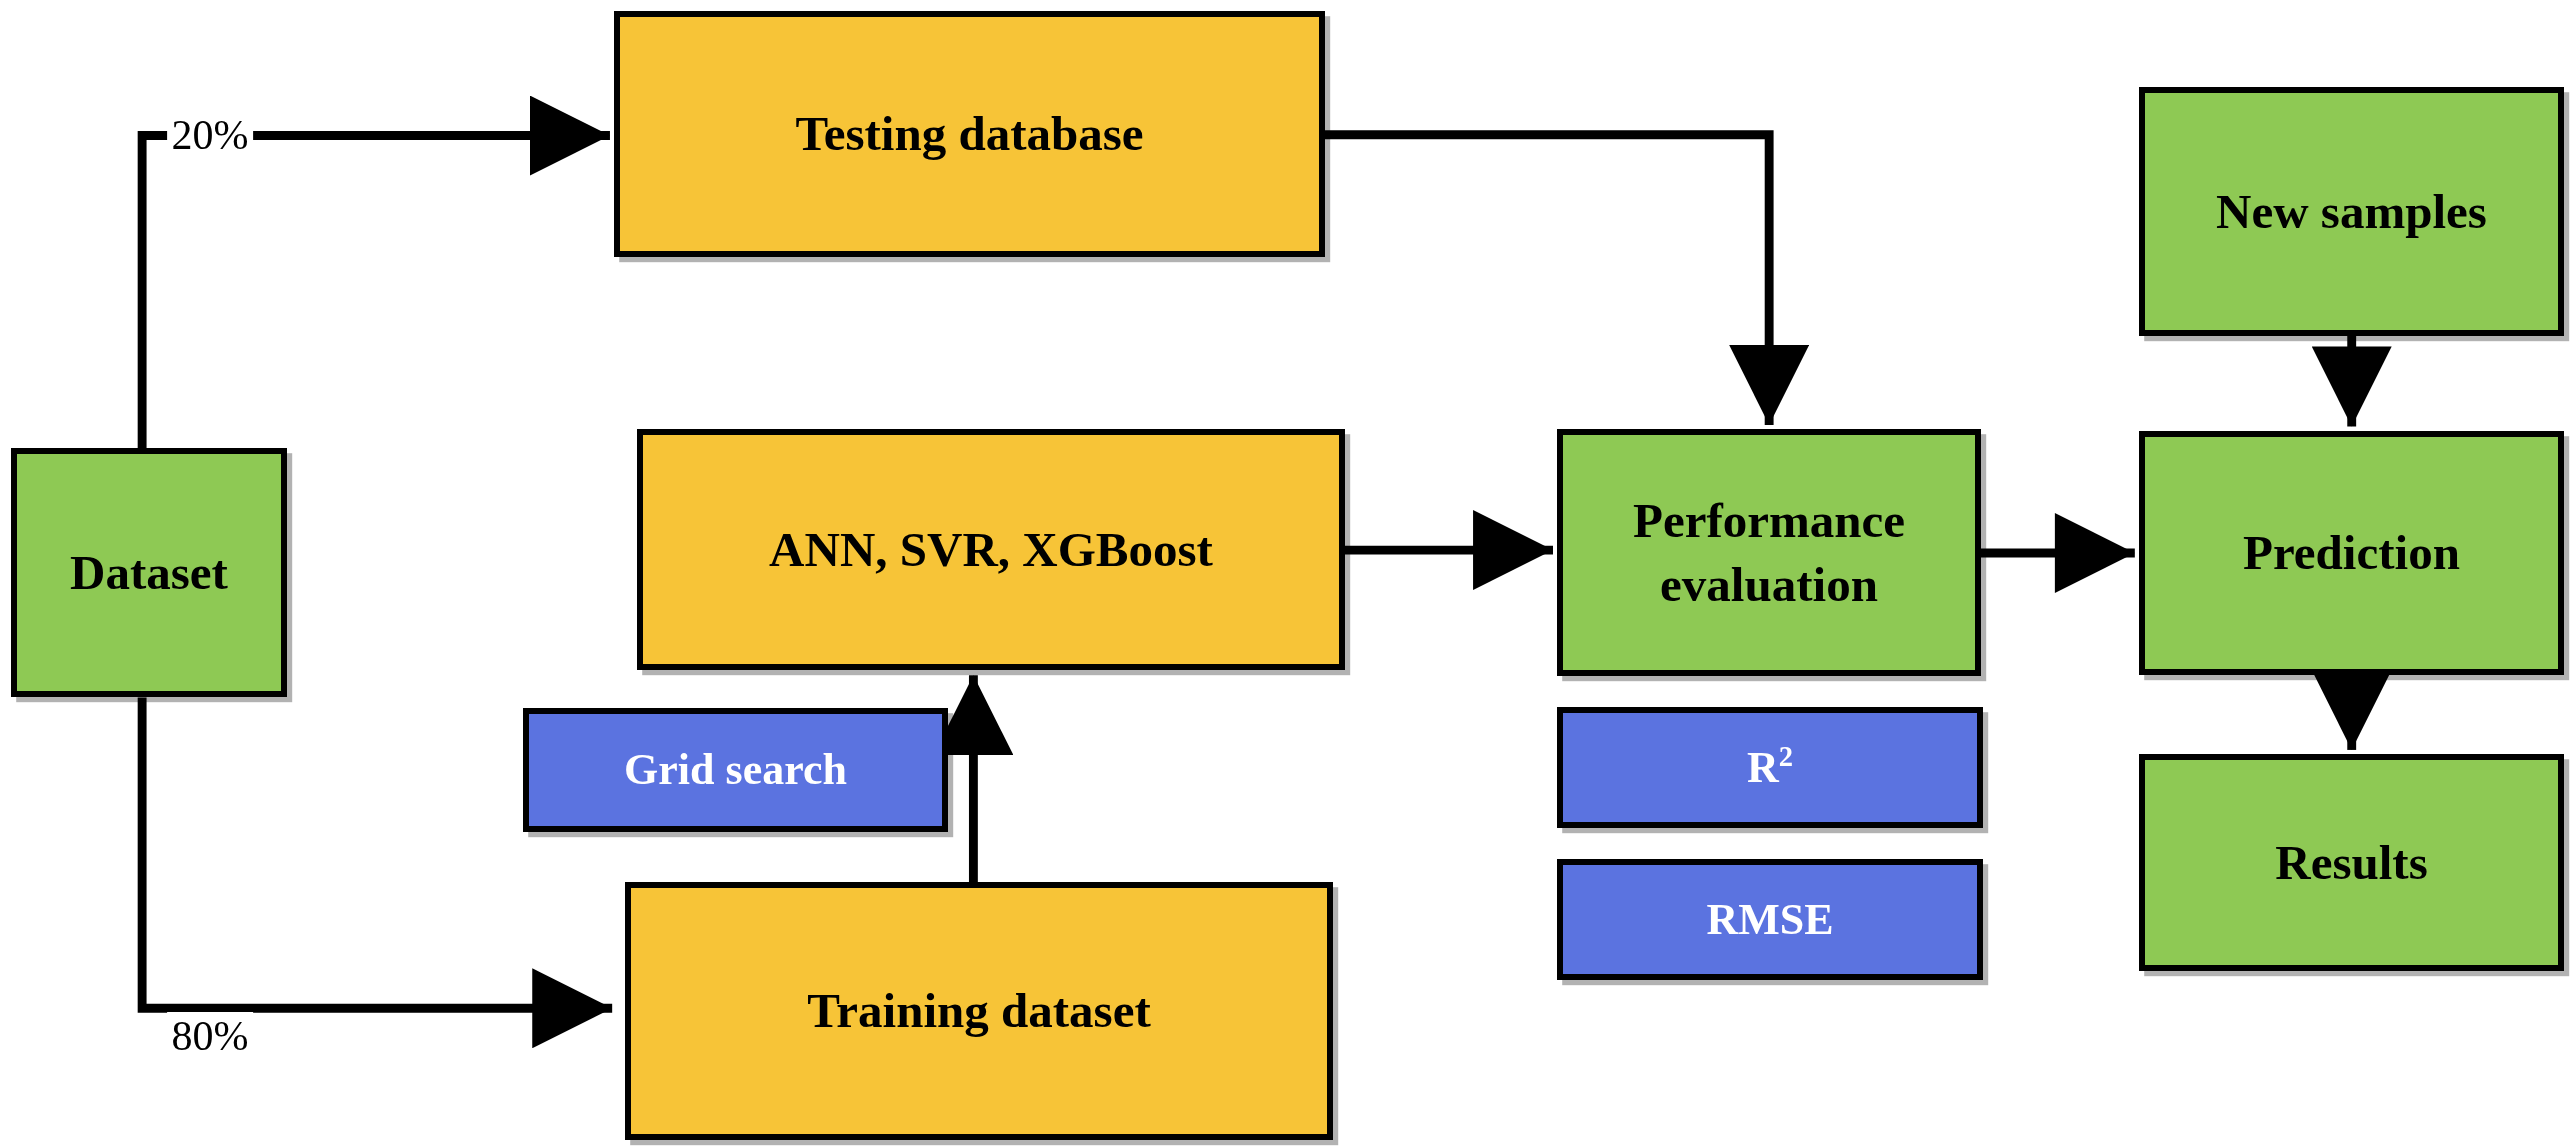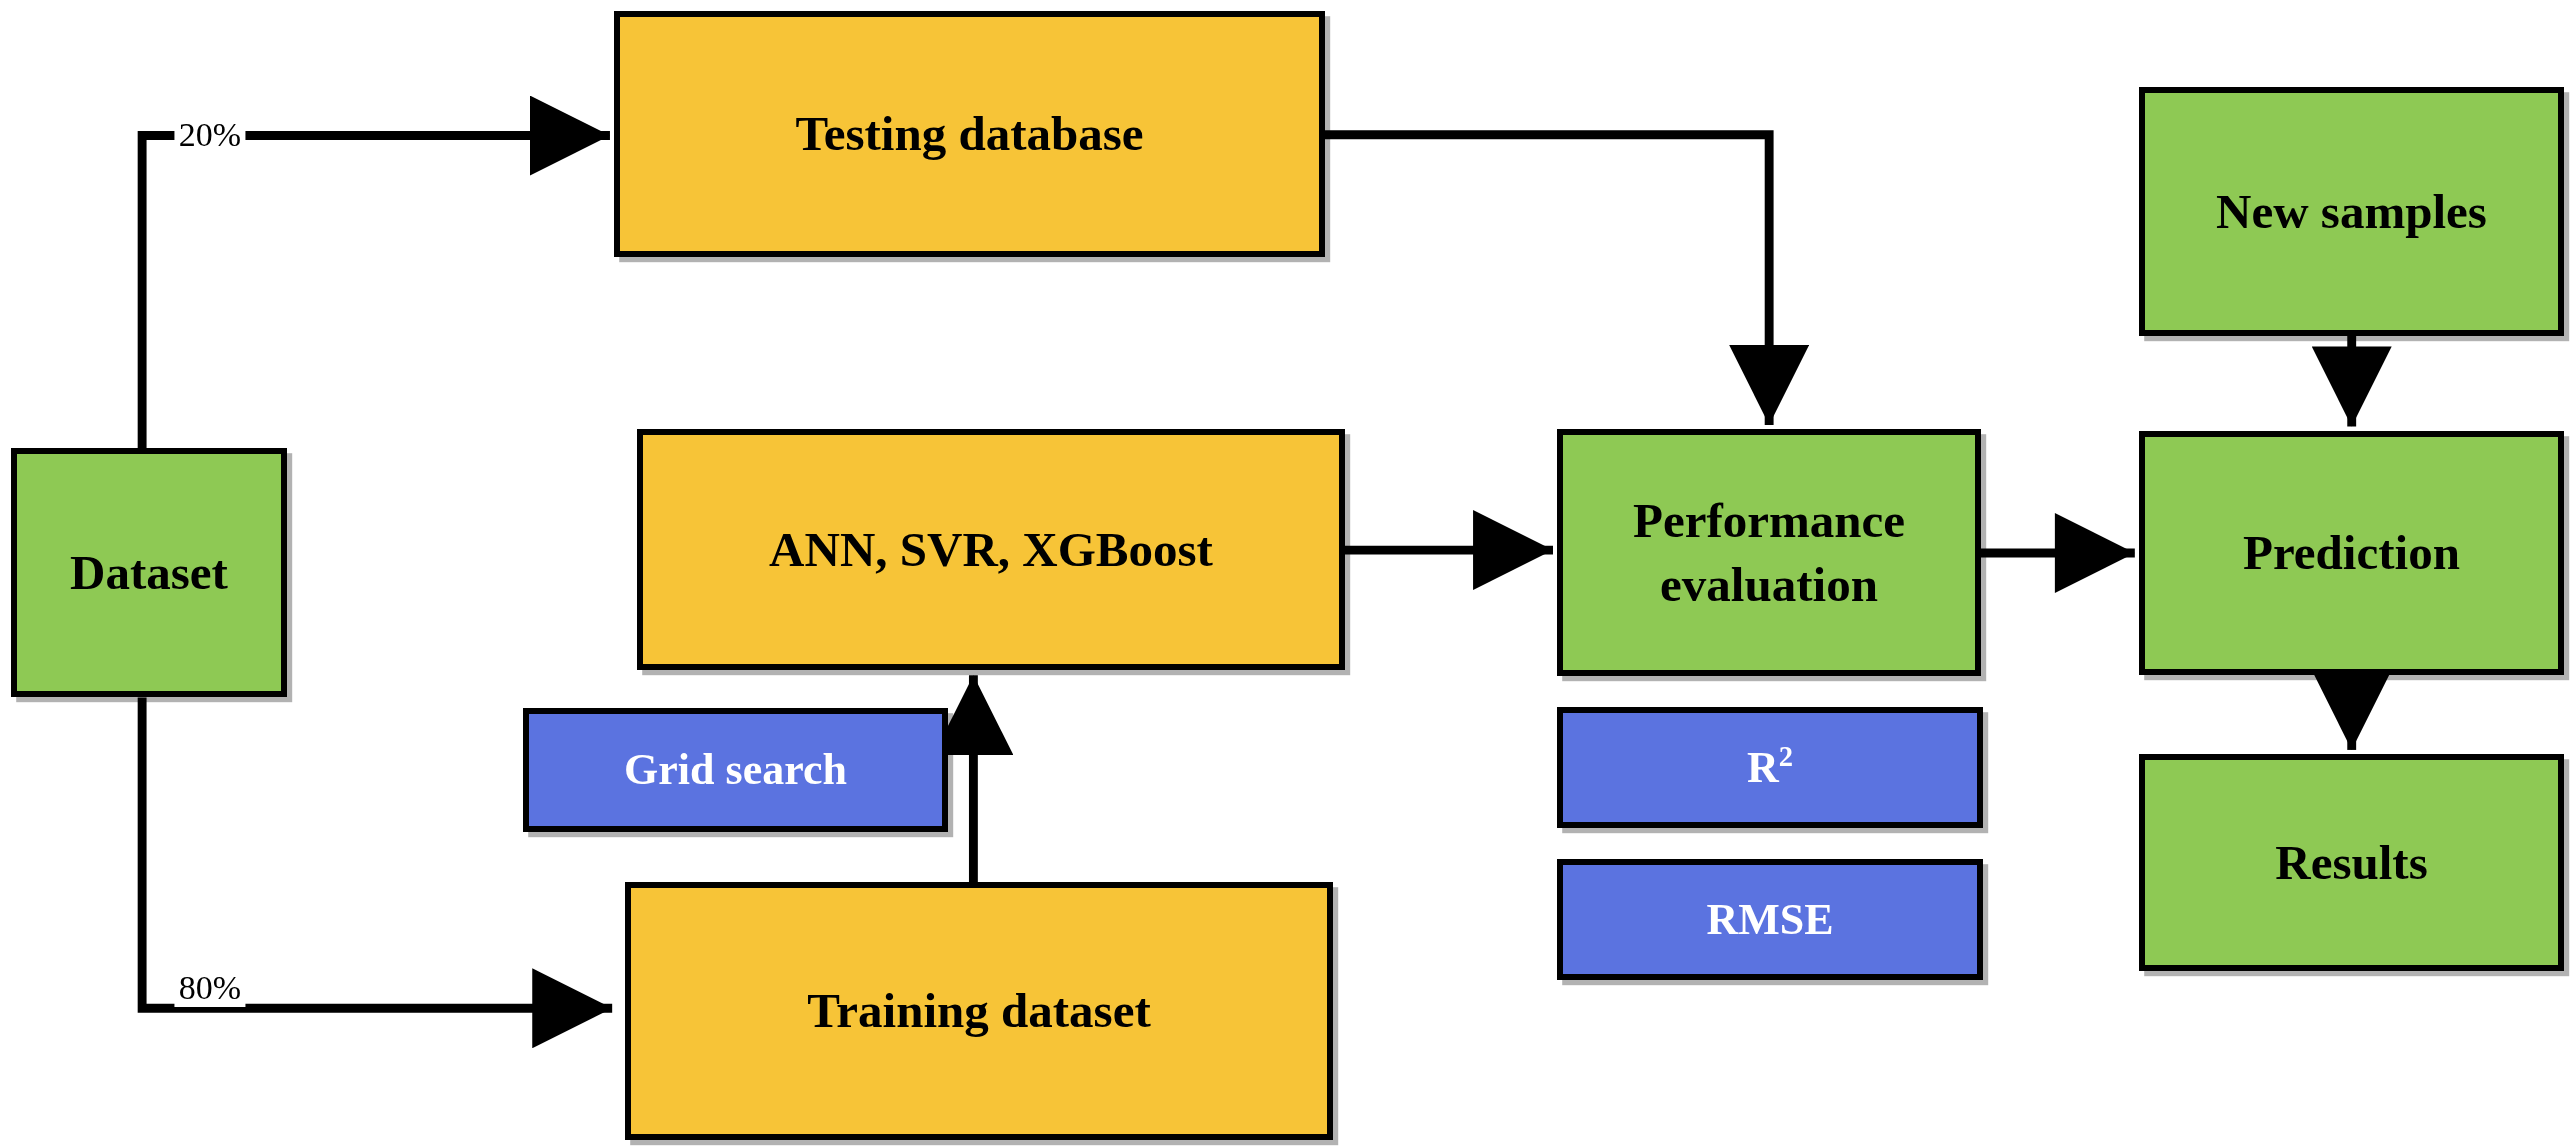--- a/index.html
+++ b/index.html
@@ -62,29 +62,29 @@
   #node-perf         { left: 1557px; top: 429px;  width: 424px; height: 247px; padding: 0 22px; }
   #node-r2           { left: 1557px; top: 707px;  width: 426px; height: 121px; }
   #node-rmse         { left: 1557px; top: 859px; width: 426px; height: 121px; }
   #node-new-samples  { left: 2139px; top: 57px;   width: 425px; height: 249px; margin-top: 30px; }
   #node-prediction   { left: 2139px; top: 431px;  width: 425px; height: 244px; }
   #node-results      { left: 2139px; top: 754px; width: 425px; height: 217px; }
 
   .edge-label {
     position: absolute;
     background: var(--bg);
-    font-size: 34px;
+    font-size: 42px;
     font-weight: normal;
     color: #000000;
     padding: 0 4.4px;
     transform: translate(-50%, -50%);
     white-space: nowrap;
   }
   #label-20 { left: 210px; top: 135px; }
-  #label-80 { left: 210px; top: 988px; }
+  #label-80 { left: 210px; top: 1036px; }
 
   sup { font-size: 0.65em; line-height: 0; }
 </style>
 </head>
 <body>
 
 <div class="canvas">
 
   <svg class="edges" viewBox="0 0 3480 1552" xmlns="http://www.w3.org/2000/svg">
     <defs>

